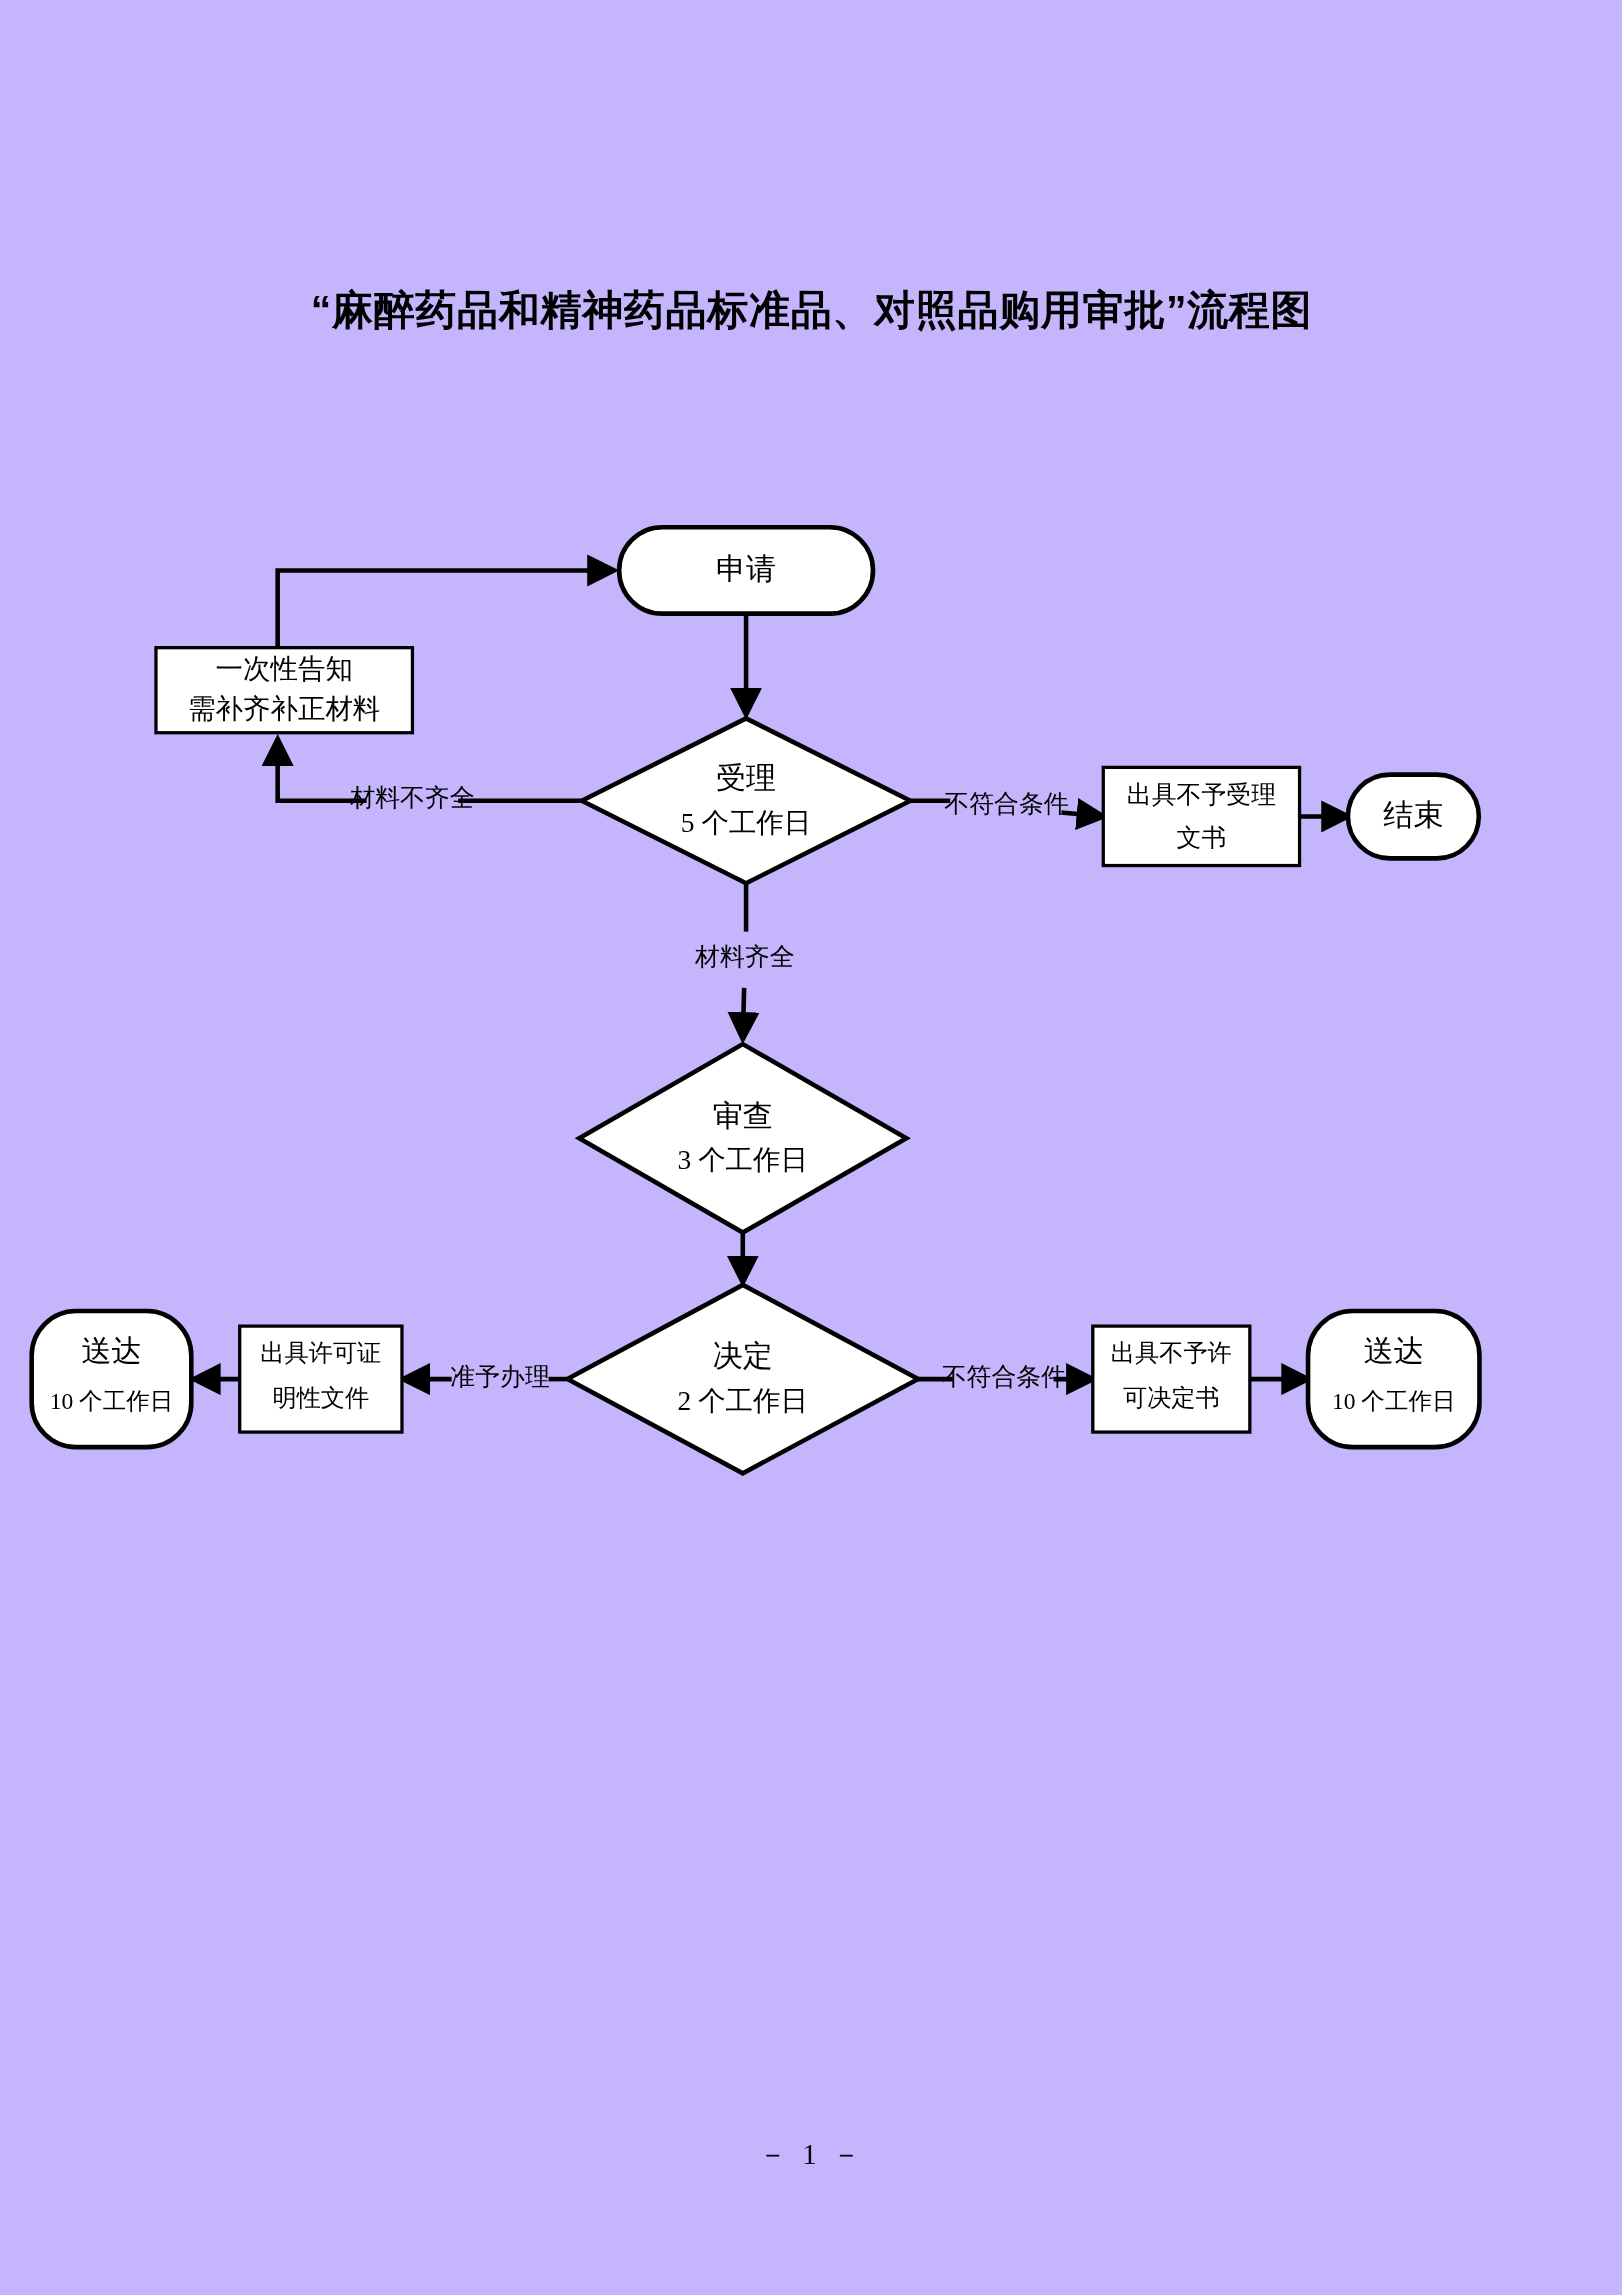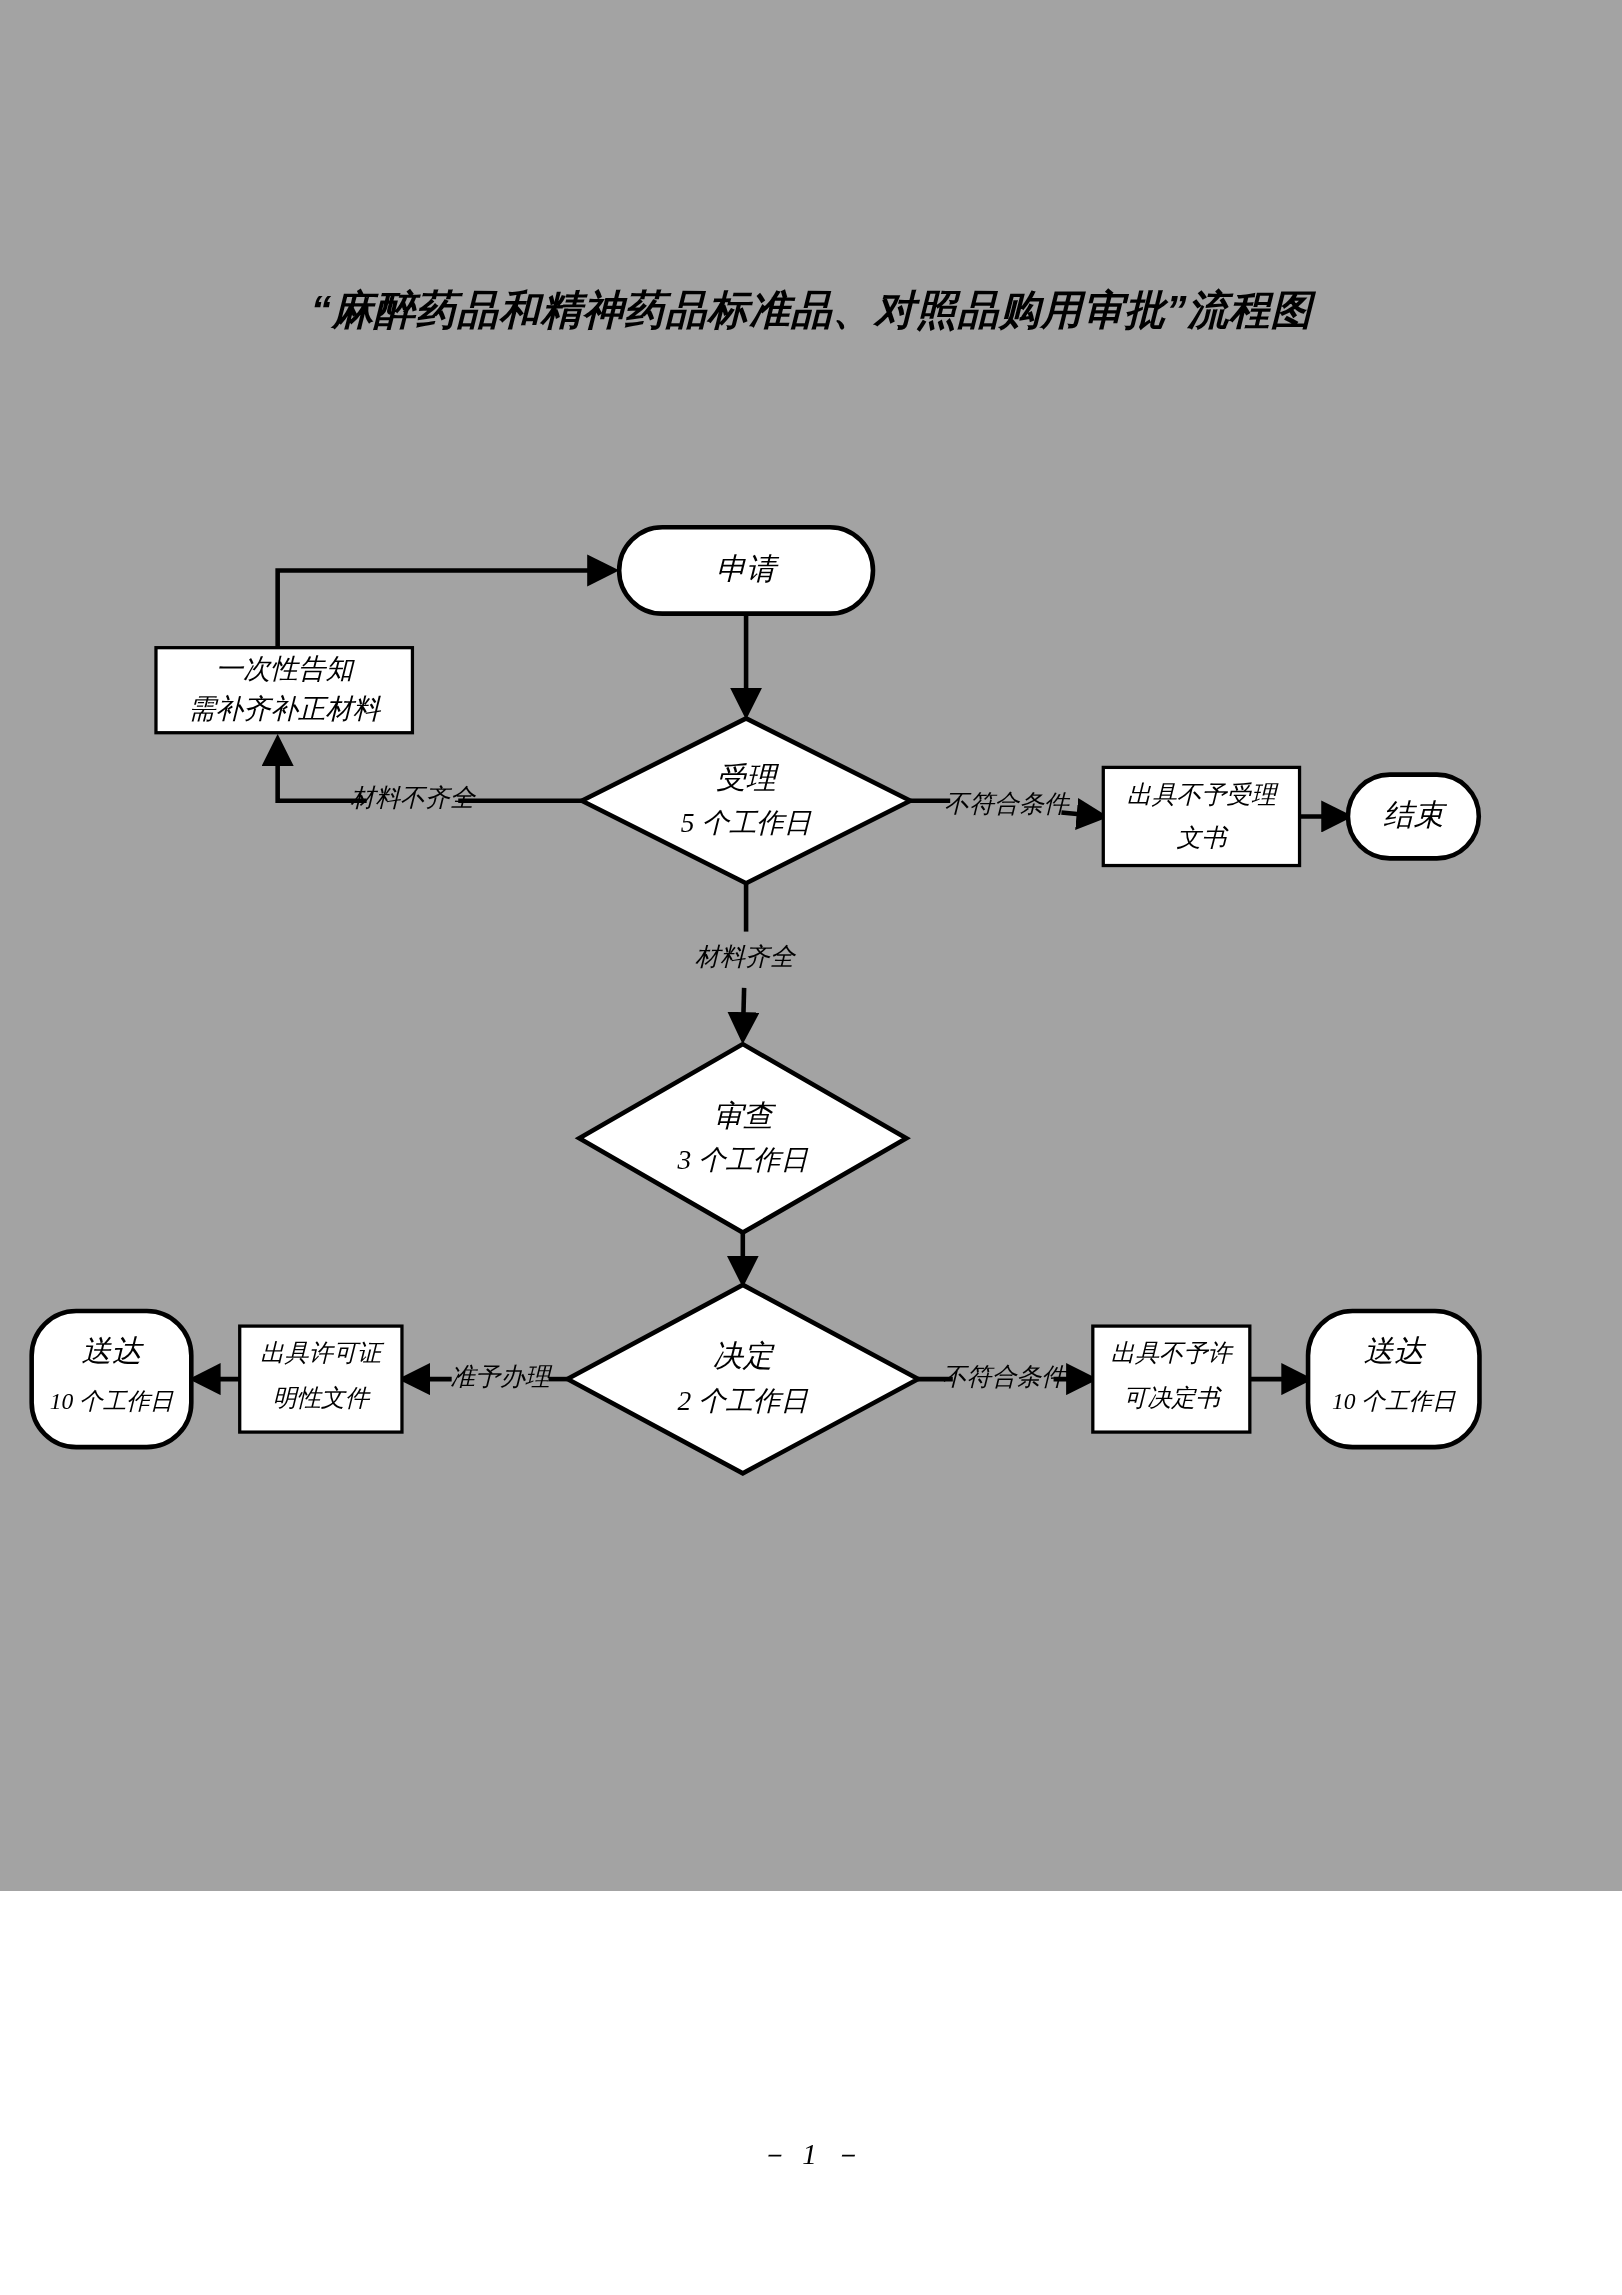--- a/index.html
+++ b/index.html
@@ -11,23 +11,22 @@
     width: 1623px;
     height: 2295px;
     font-family: "Liberation Serif", "DejaVu Serif", serif;
     color: #000000;
     position: relative;
     overflow: hidden;
   }
   #page {
     position: relative;
     width: 1623px;
-    height: 1891px;
-    background: #a3a3a3;
-    font-style: italic;
+    height: 2295px;
+    background: #c4b5fd;
   }
   #doc-title {
     position: absolute;
     left: 0;
     top: 283px;
     width: 1623px;
     text-align: center;
     font-family: "Liberation Sans", "DejaVu Sans", sans-serif;
     font-weight: bold;
     font-size: 41px;

